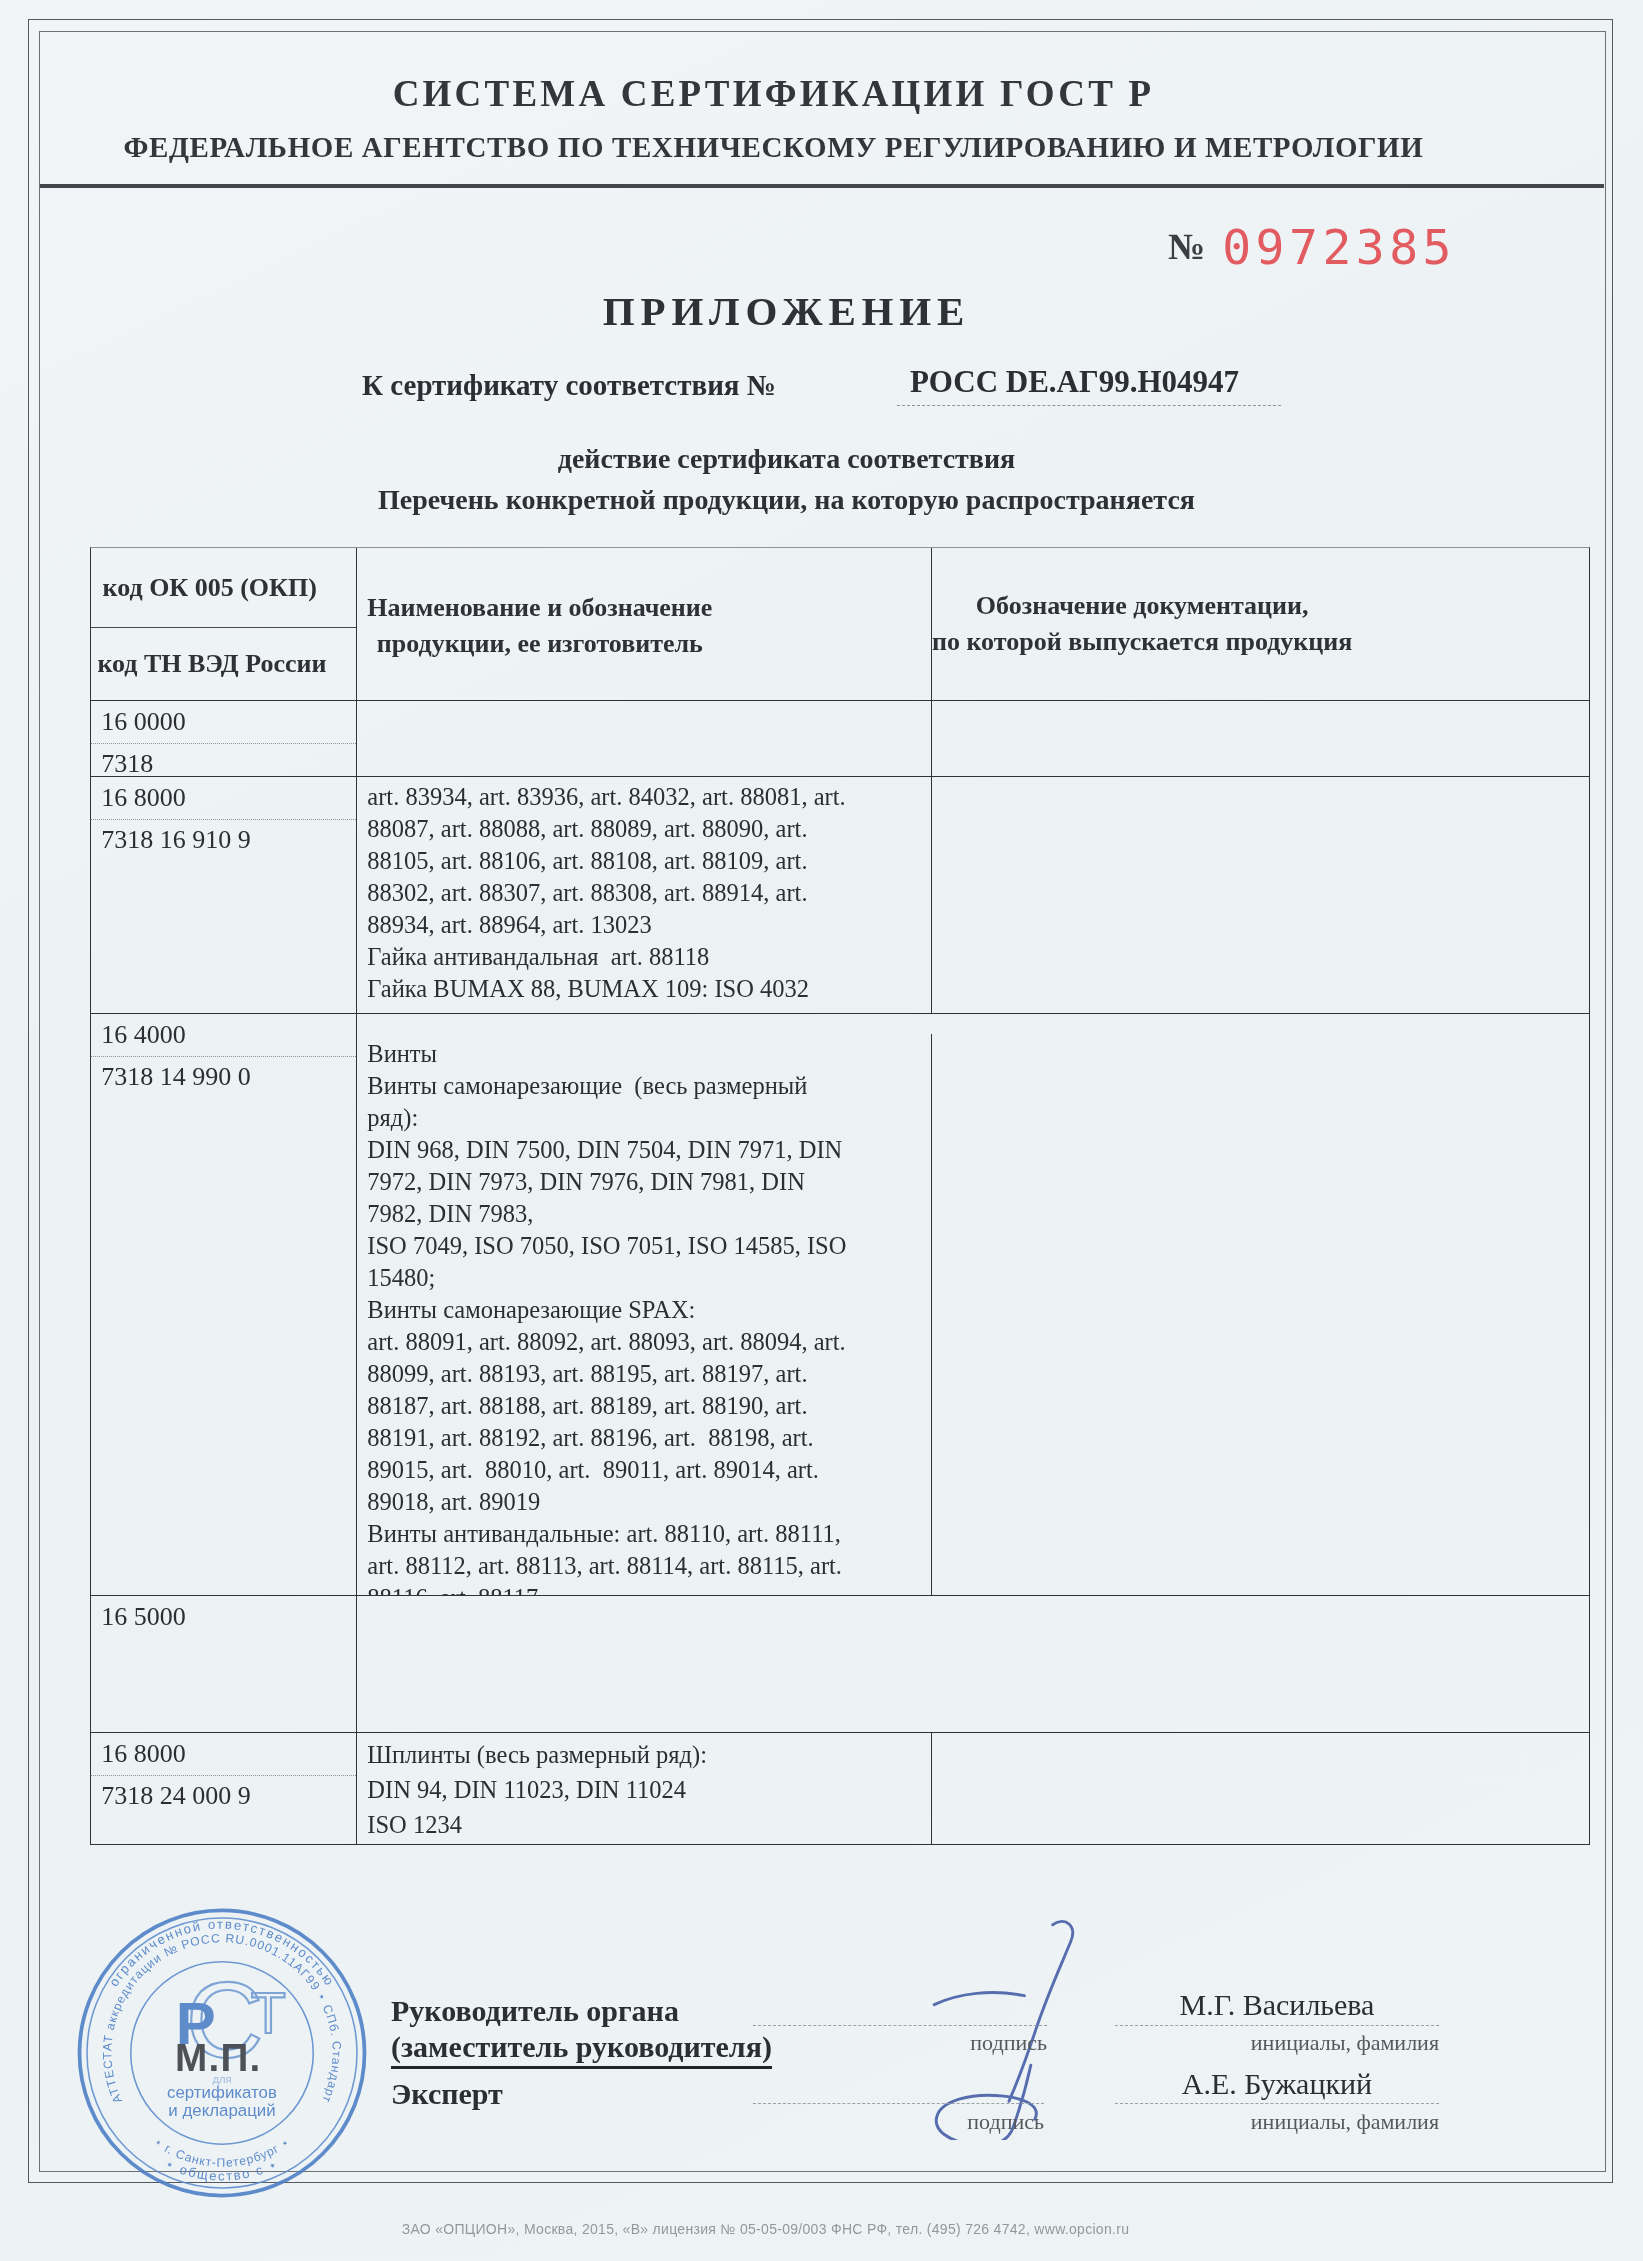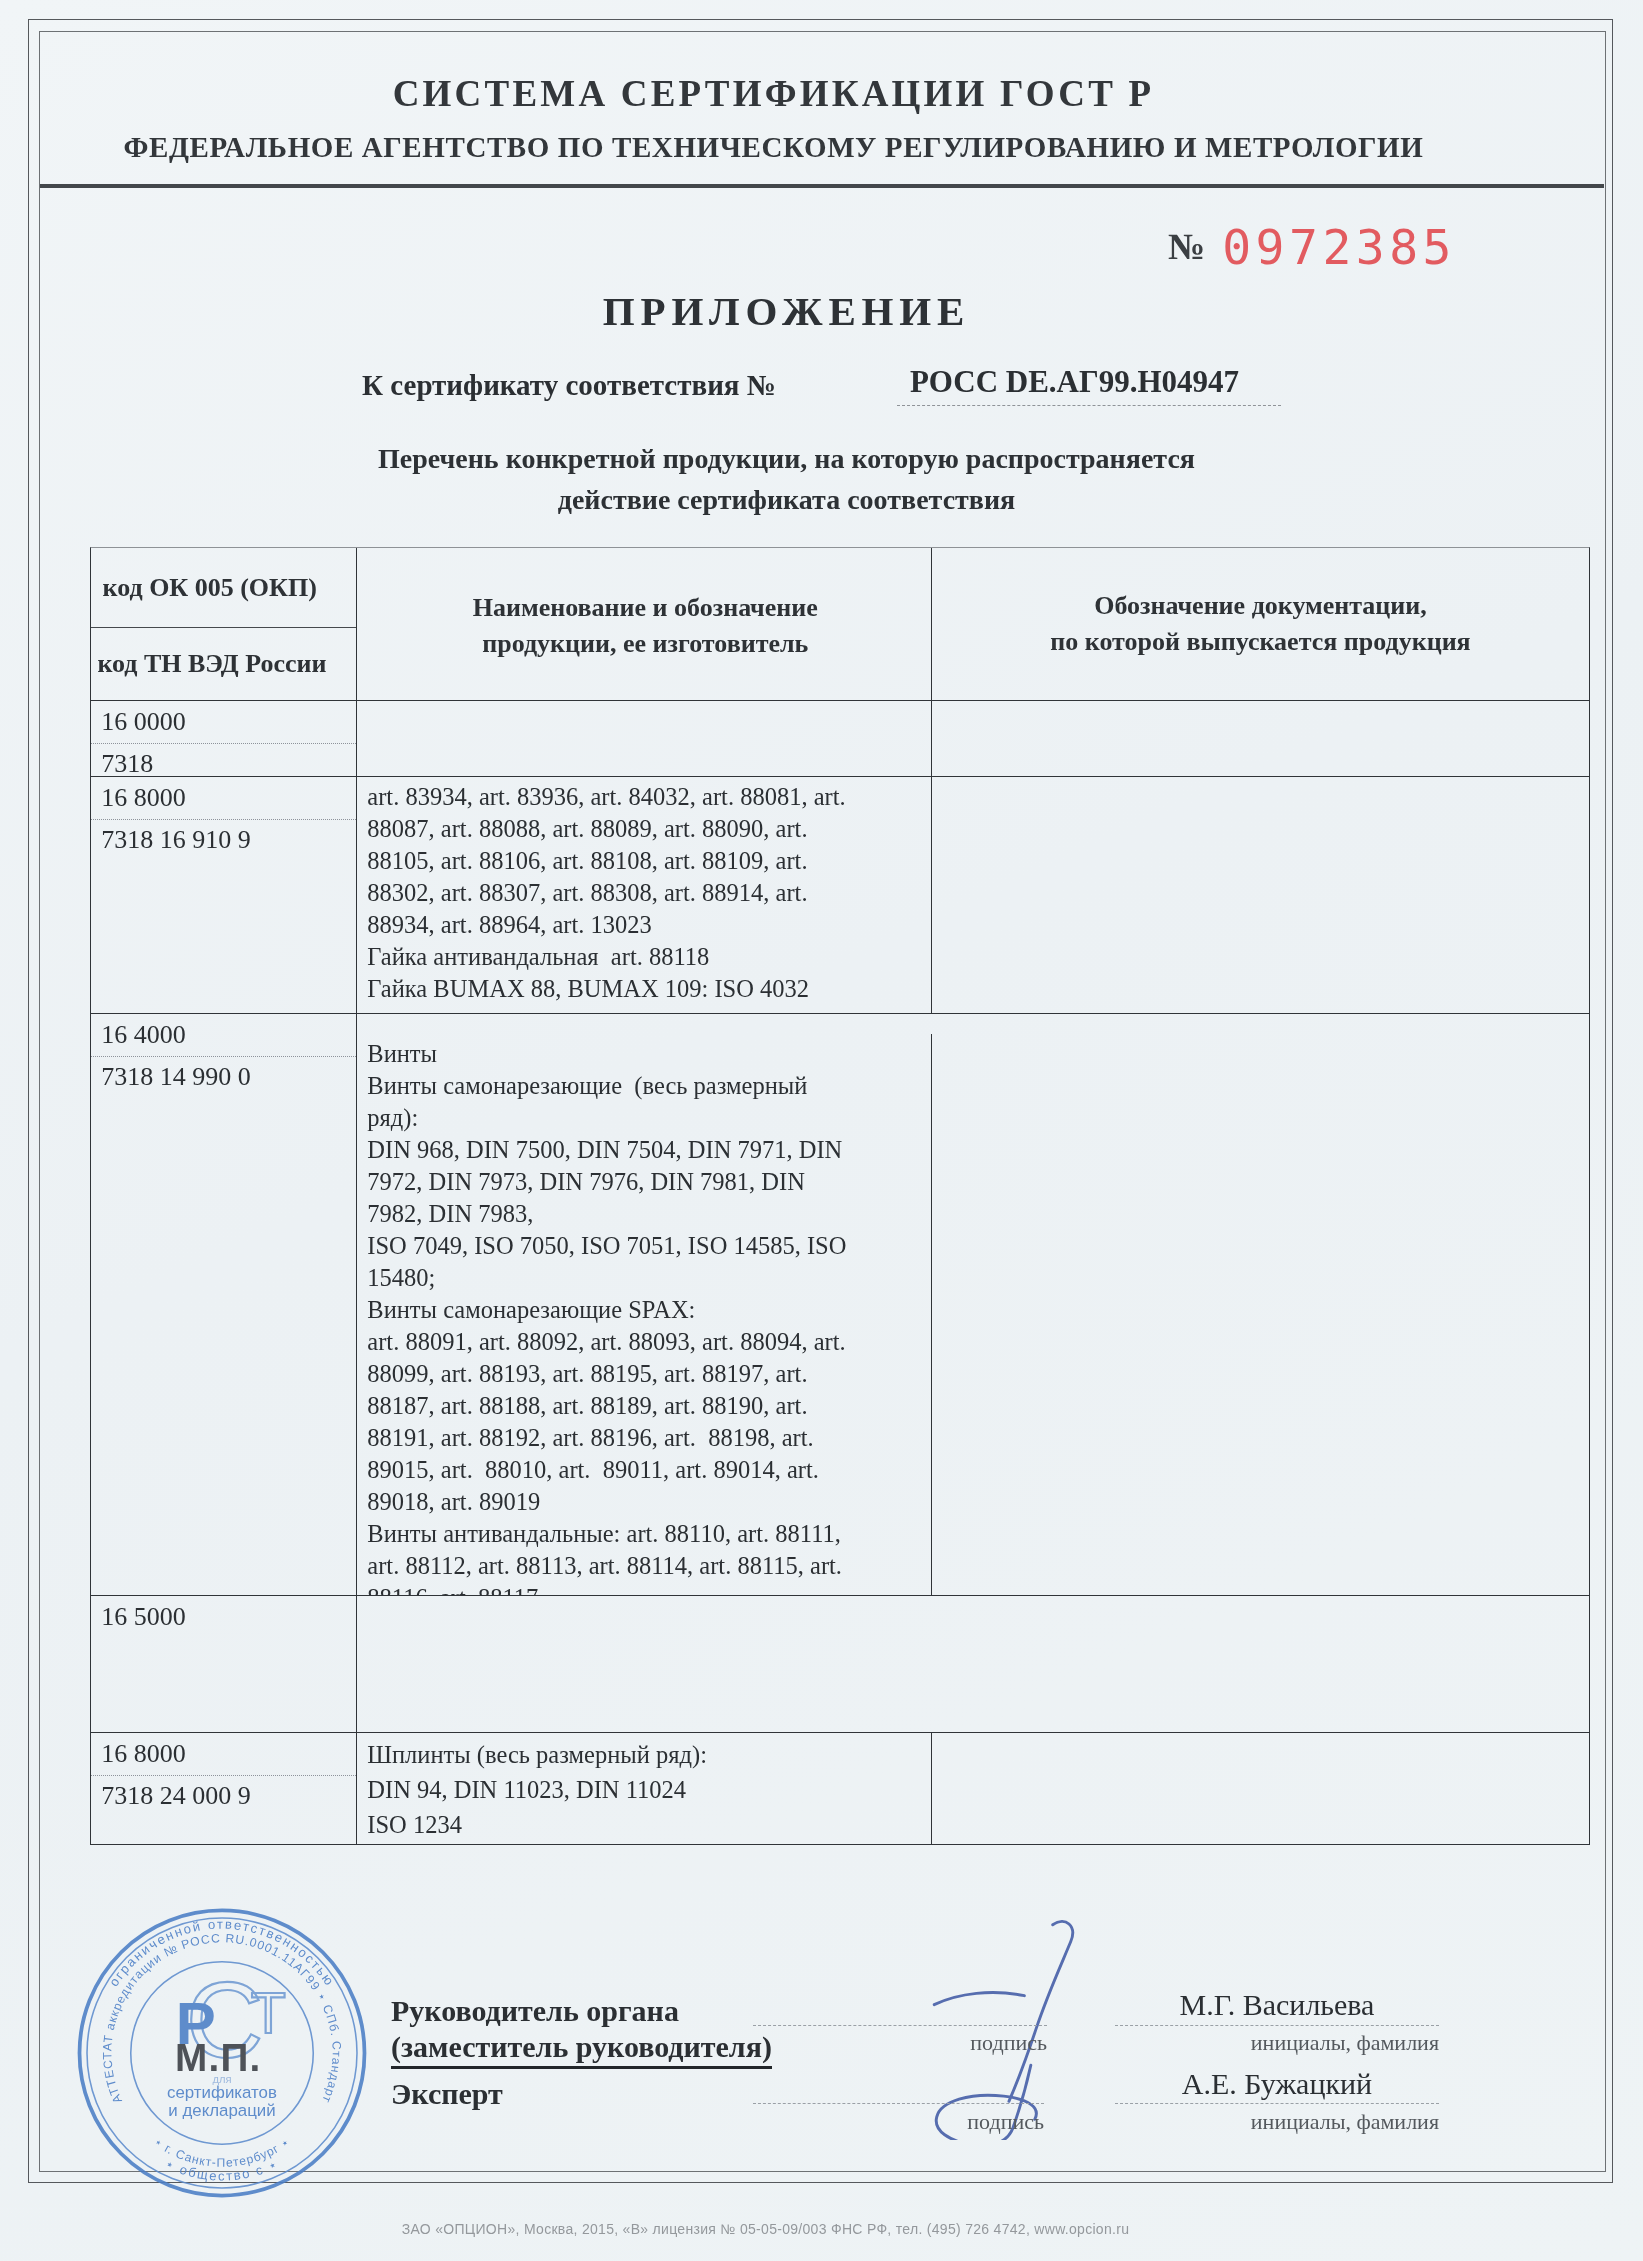--- a/index.html
+++ b/index.html
@@ -32,21 +32,21 @@
     border:1.9px solid #303438;border-top:1.3px solid #8e9296;}
   .trow{display:flex;box-sizing:border-box;}
   .c1{width:266px;box-sizing:border-box;border-right:1.9px solid #303438;flex-shrink:0;}
   .c2{width:575px;box-sizing:border-box;border-right:1.9px solid #303438;flex-shrink:0;
       font-size:24.5px;white-space:pre-wrap;padding:3.9px 7.7px 0 10.3px;overflow:hidden;}
   .c3{flex:1;box-sizing:border-box;font-size:24.5px;}
   .thead{height:153px;border-bottom:1.9px solid #303438;}
   .thead .hc1{display:flex;flex-direction:column;}
   .hcell-top{height:80px;border-bottom:1.3px solid #45494d;display:flex;align-items:center;padding-left:11.6px;box-sizing:border-box;}
   .hcell-bottom{flex:1;display:flex;align-items:center;padding-left:6.4px;}
-  .hc-center{display:flex;align-items:center;justify-content:center;text-align:center;}
+  .hc-center{display:flex;align-items:center;text-align:center;}
   .htext{font-size:26px;font-weight:600;line-height:36px;white-space:pre-line;color:#2e3236;}
   .brow{border-top:1.9px solid #303438;}
   .row-0{height:75px;}
   .row-1{height:237px;}
   .row-2{height:582px;}
   .row-3{height:137px;}
   .row-4{height:112px;}
   .row-0 .c2{line-height:34px;}
   .row-1 .c2{line-height:32px;}
   .row-2 .c2{line-height:32px;margin-top:20px;}
@@ -102,22 +102,22 @@
     <span class="serial-digits">0972385</span>
   </div>
 
   <div class="title">ПРИЛОЖЕНИЕ</div>
 
   <div class="cert-prefix">К сертификату соответствия №</div>
   <div class="cert-number">РОСС DE.АГ99.Н04947</div>
   <div class="cert-underline"></div>
 
   <div class="scope">
+    <div>действие сертификата соответствия</div>
     <div>Перечень конкретной продукции,  на которую распространяется</div>
-    <div>действие сертификата соответствия</div>
   </div>
 
   <div class="ptable">
     <div class="trow thead">
       <div class="c1 hc1">
         <div class="hcell-top">
           <span class="htext">код ОК 005 (ОКП)</span>
         </div>
         <div class="hcell-bottom">
           <span class="htext">код ТН ВЭД России</span>

